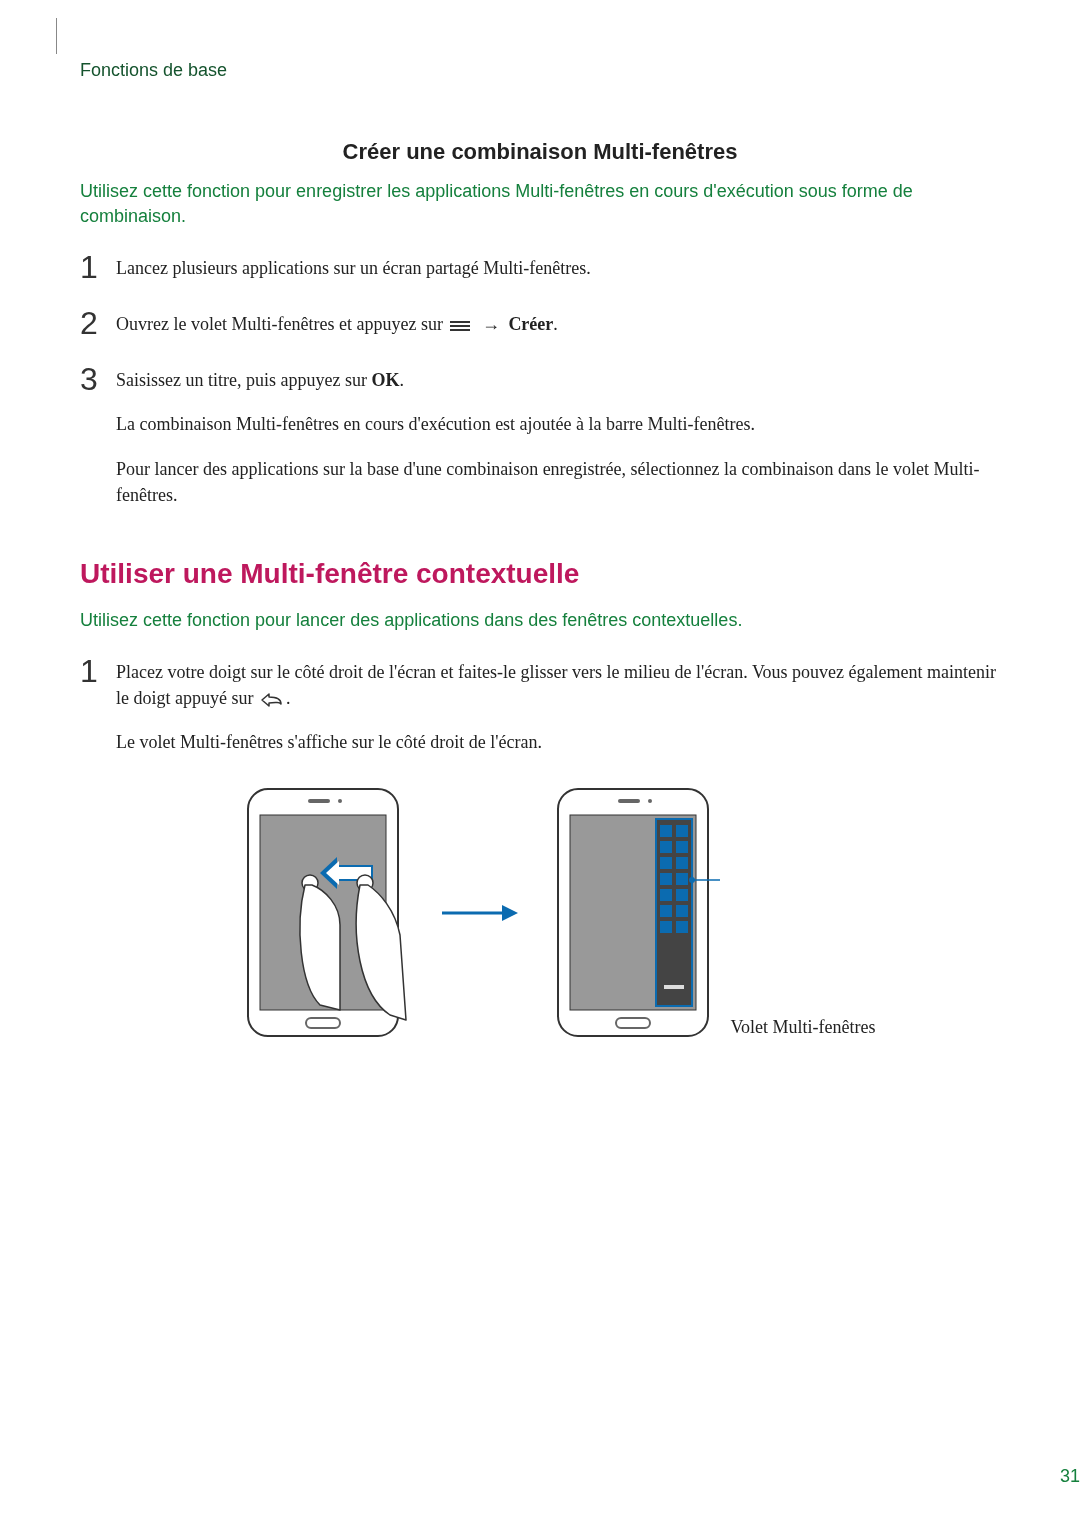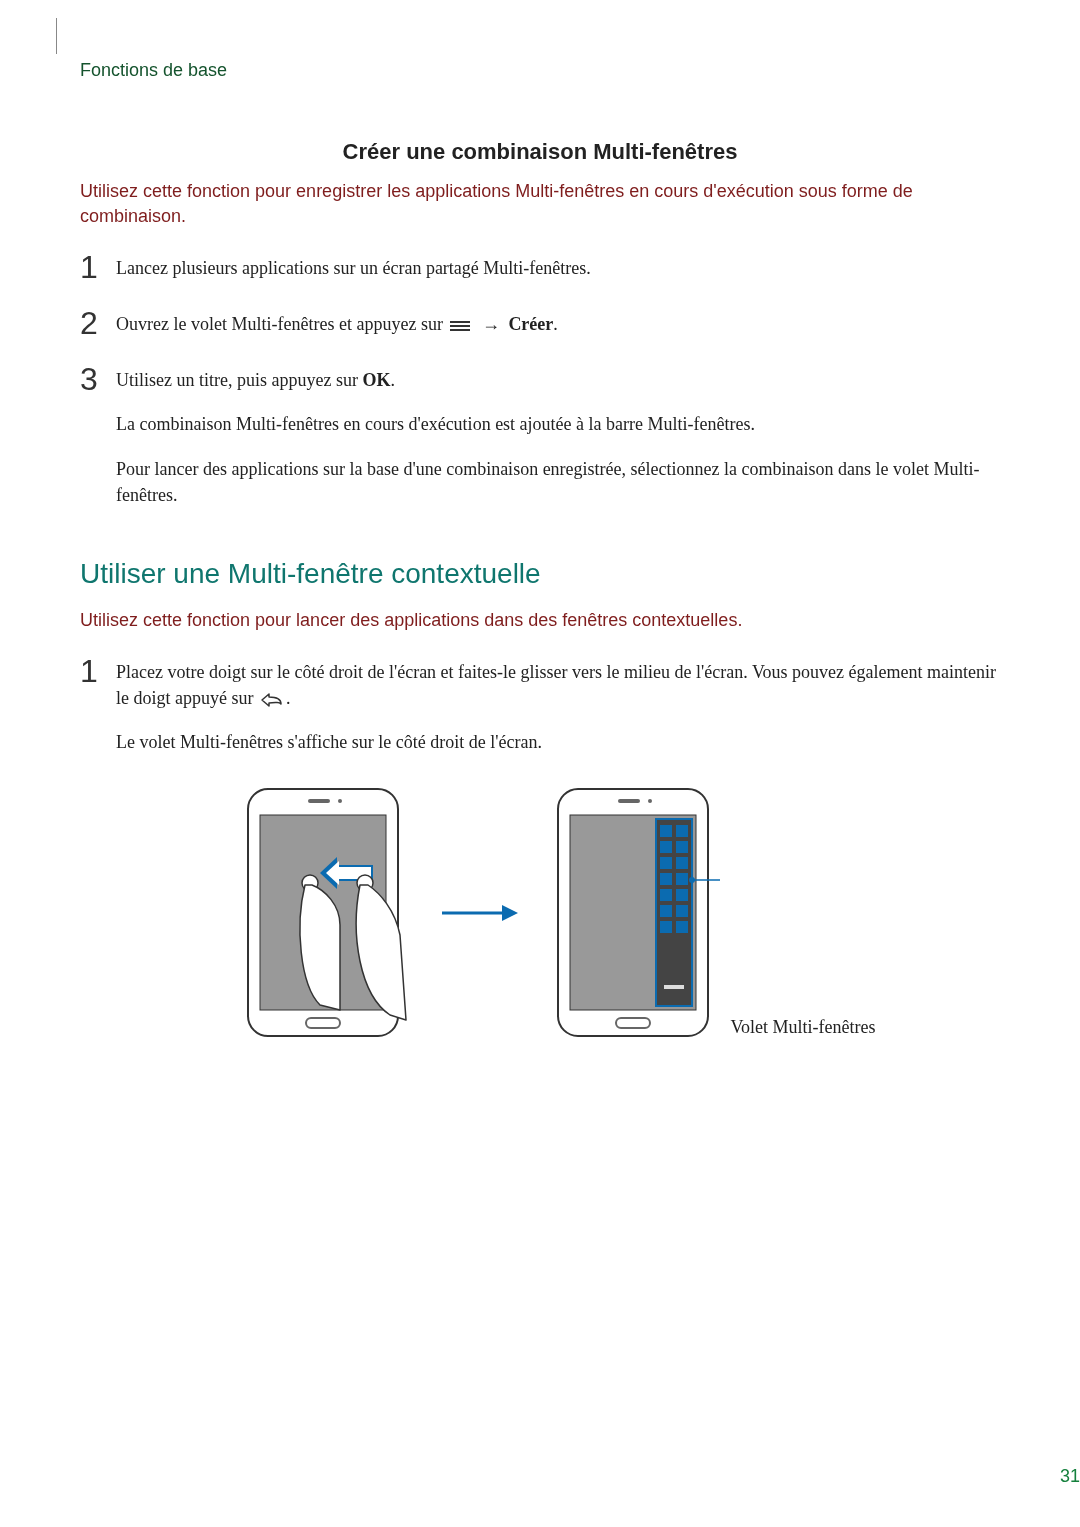--- a/index.html
+++ b/index.html
@@ -35,21 +35,21 @@
   .subheading {
     font-size: 22px;
     font-weight: 700;
     color: #222;
     margin: 0 0 14px 0;
     text-align: center;
   }
   .body-text {
     font-size: 18px;
     line-height: 1.4;
-    color: #7f1d1d;
+    color: #15803d;
     margin: 0 0 26px 0;
   }
   .step {
     display: flex;
     align-items: flex-start;
     margin: 0 0 28px 0;
   }
   .step-num {
     font-size: 32px;
     line-height: 1;
@@ -78,22 +78,22 @@
     margin: 0 1px;
   }
   .arrow {
     margin: 0 4px;
   }
   .bold {
     font-weight: 700;
   }
   .section-heading {
     font-size: 28px;
-    font-weight: 400;
-    color: #0f766e;
+    font-weight: 700;
+    color: #be185d;
     margin: 50px 0 18px 0;
   }
   .figure-row {
     display: flex;
     align-items: center;
     justify-content: center;
     gap: 30px;
     margin: 30px 0 0 0;
   }
   .figure-row svg {
@@ -150,21 +150,21 @@
         <span class="arrow">→</span>
         <span class="bold">Créer</span><span>.</span>
       </p>
     </div>
   </div>
 
   <div class="step">
     <div class="step-num">3</div>
     <div class="step-body">
       <p>
-        <span>Utilisez un titre, puis appuyez sur </span><span class="bold">OK</span><span>.</span>
+        <span>Saisissez un titre, puis appuyez sur </span><span class="bold">OK</span><span>.</span>
       </p>
       <p>La combinaison Multi-fenêtres en cours d'exécution est ajoutée à la barre Multi-fenêtres.</p>
       <p>Pour lancer des applications sur la base d'une combinaison enregistrée, sélectionnez la combinaison dans le volet Multi-fenêtres.</p>
     </div>
   </div>
 
   <h2 class="section-heading">Utiliser une Multi-fenêtre contextuelle</h2>
   <p class="body-text">Utilisez cette fonction pour lancer des applications dans des fenêtres contextuelles.</p>
 
   <div class="step">

